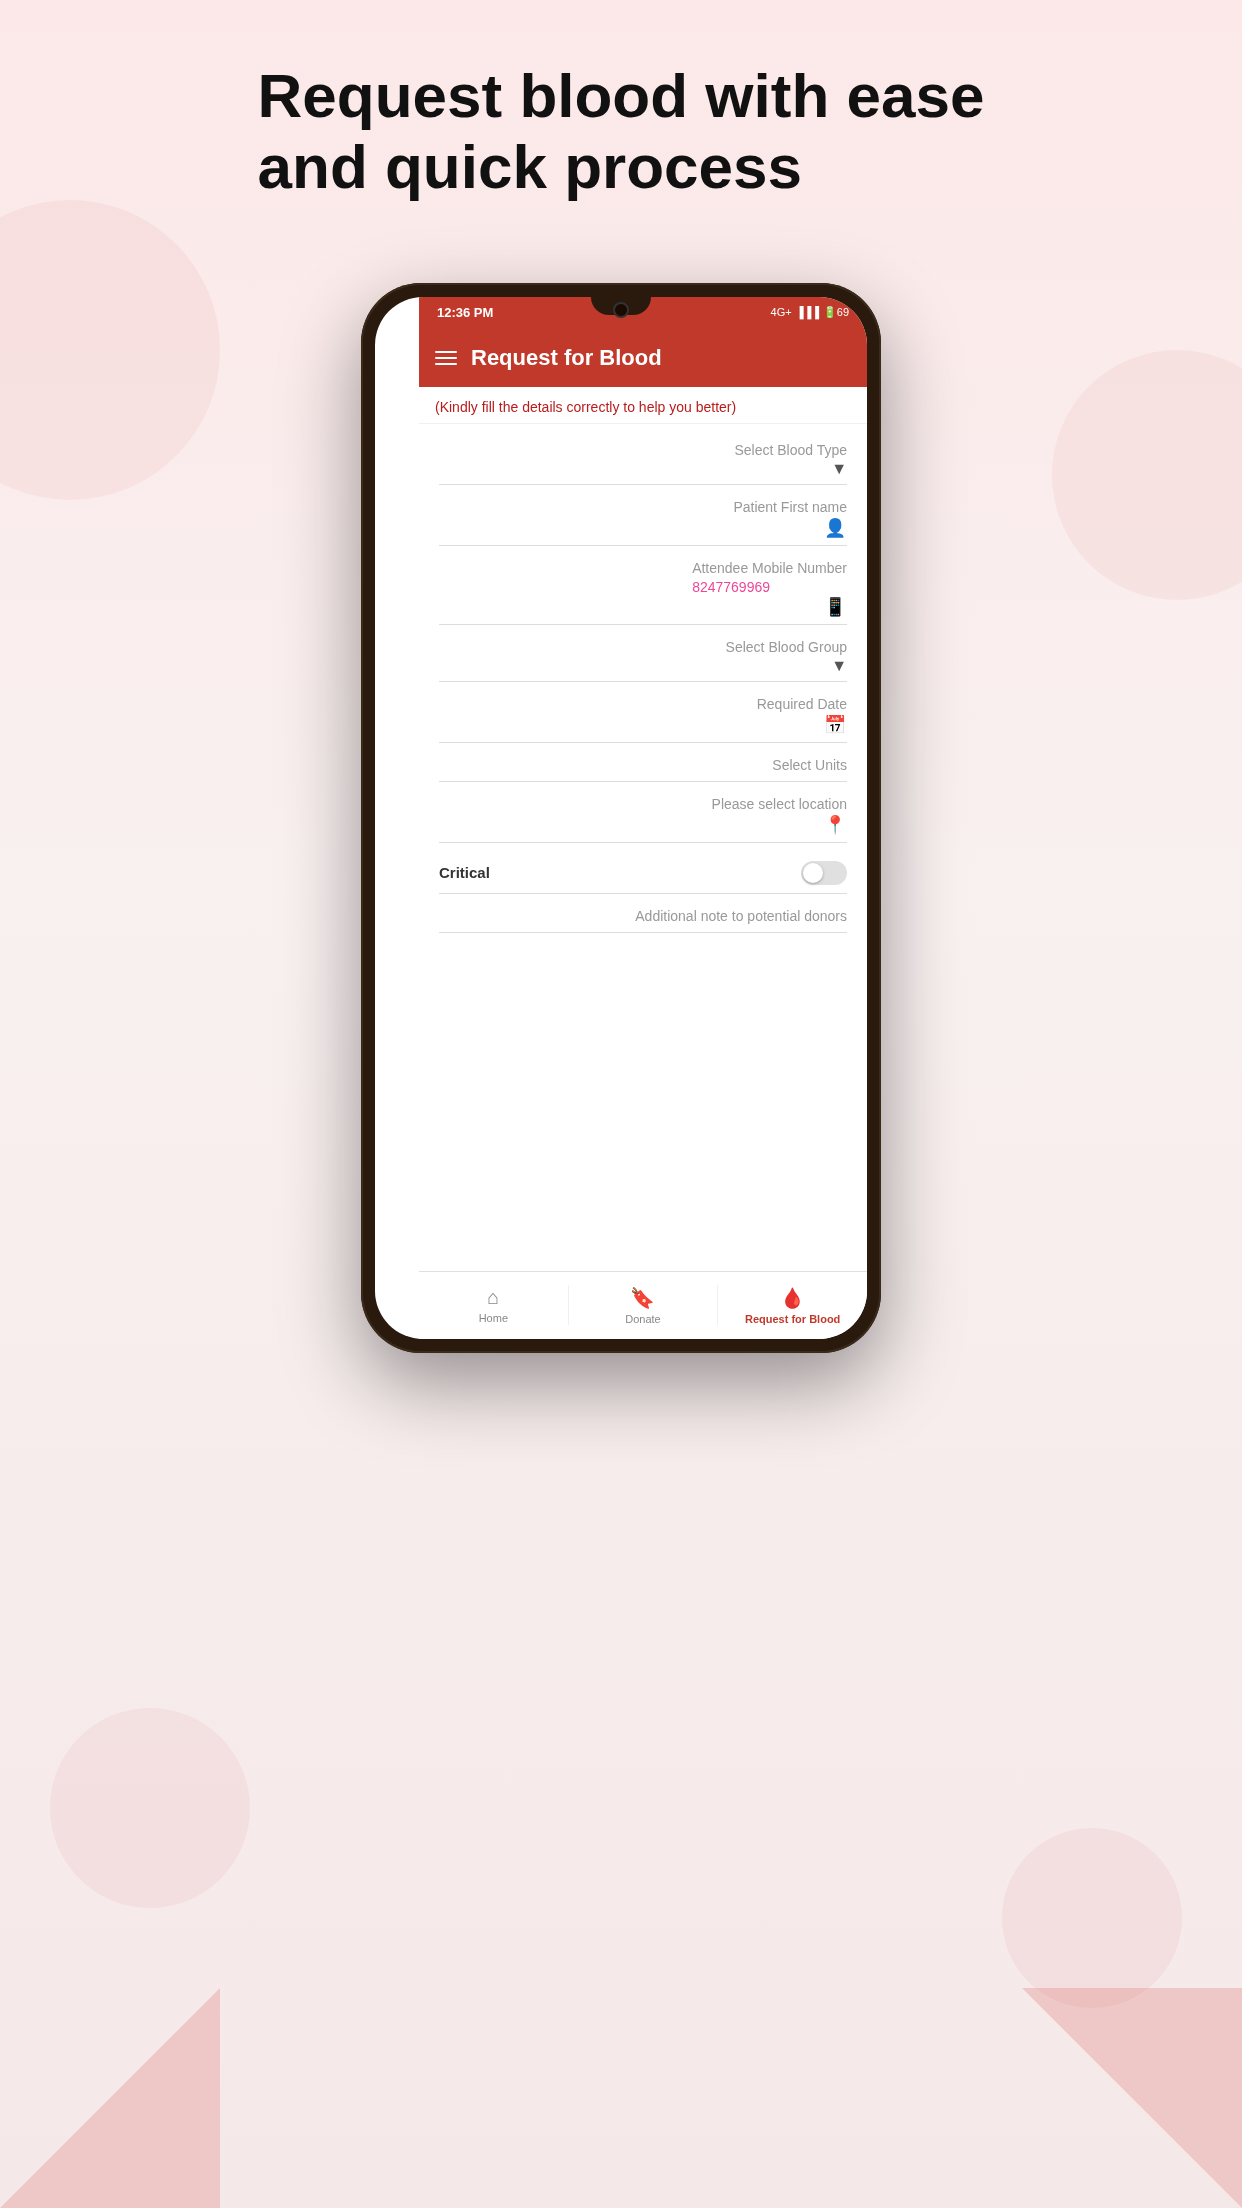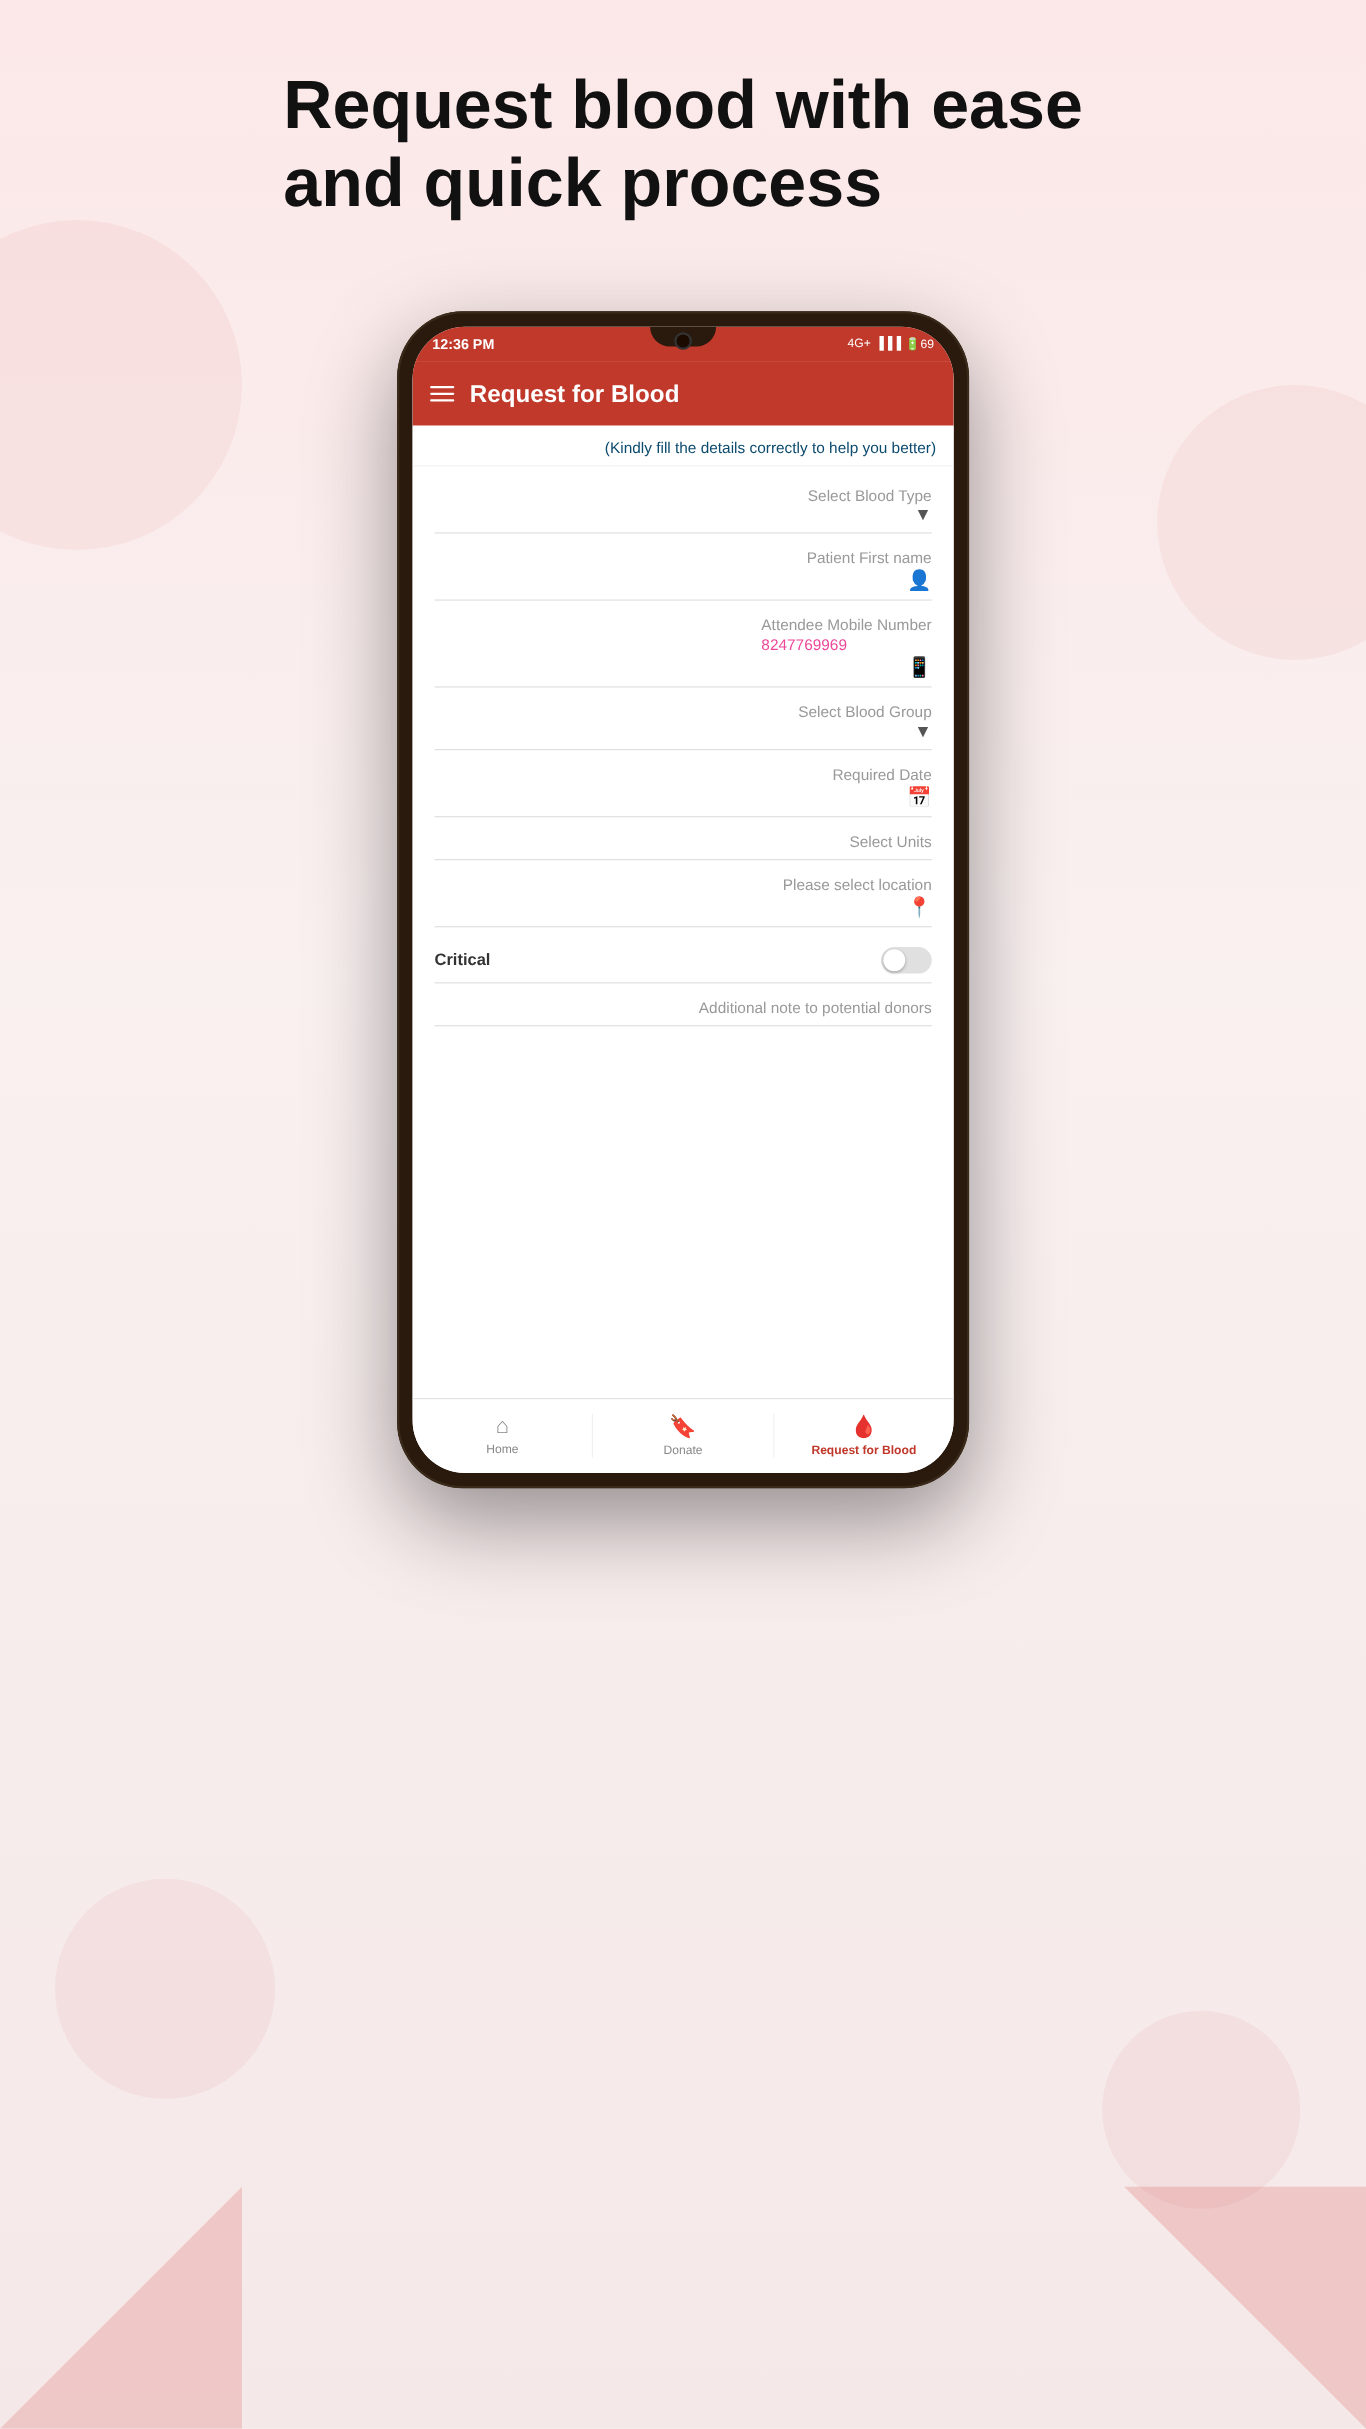--- a/index.html
+++ b/index.html
@@ -68,20 +68,21 @@
     }
     .phone-inner {
       width: 100%;
       height: 100%;
       background: #fff;
       border-radius: 48px;
       overflow: hidden;
       display: flex;
       flex-direction: column;
       position: relative;
+      padding-left: 44px;
     }
     
     .phone-notch {
       position: absolute;
       top: 0;
       left: 50%;
       transform: translateX(-50%);
       width: 60px;
       height: 18px;
       background: #2a1a0e;
@@ -159,22 +160,22 @@
       flex: 1;
       overflow-y: auto;
       overflow-x: hidden;
       background: #fff;
       scrollbar-width: none;
     }
     .form-content::-webkit-scrollbar { display: none; }
 
     .form-subtitle {
       font-size: 14px;
-      color: #0c4a6e;
-      text-align: right;
+      color: #b91c1c;
+      text-align: left;
       padding: 12px 16px 8px;
       border-bottom: 1px solid #f0f0f0;
     }
 
     .form-body {
       padding: 8px 20px 12px;
     }
 
     .form-field {
       margin-bottom: 4px;

